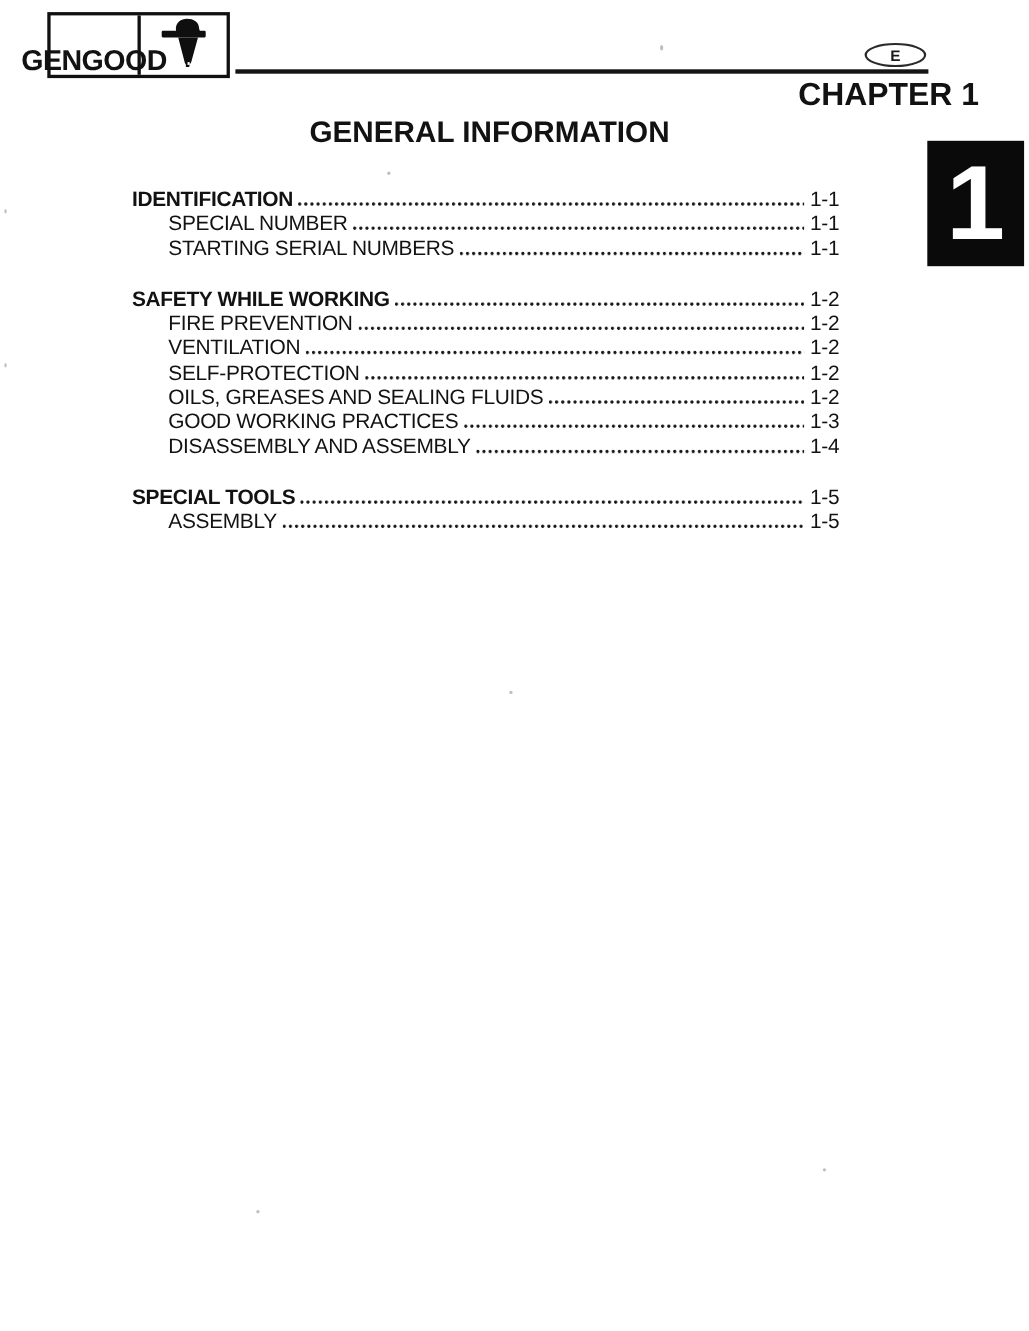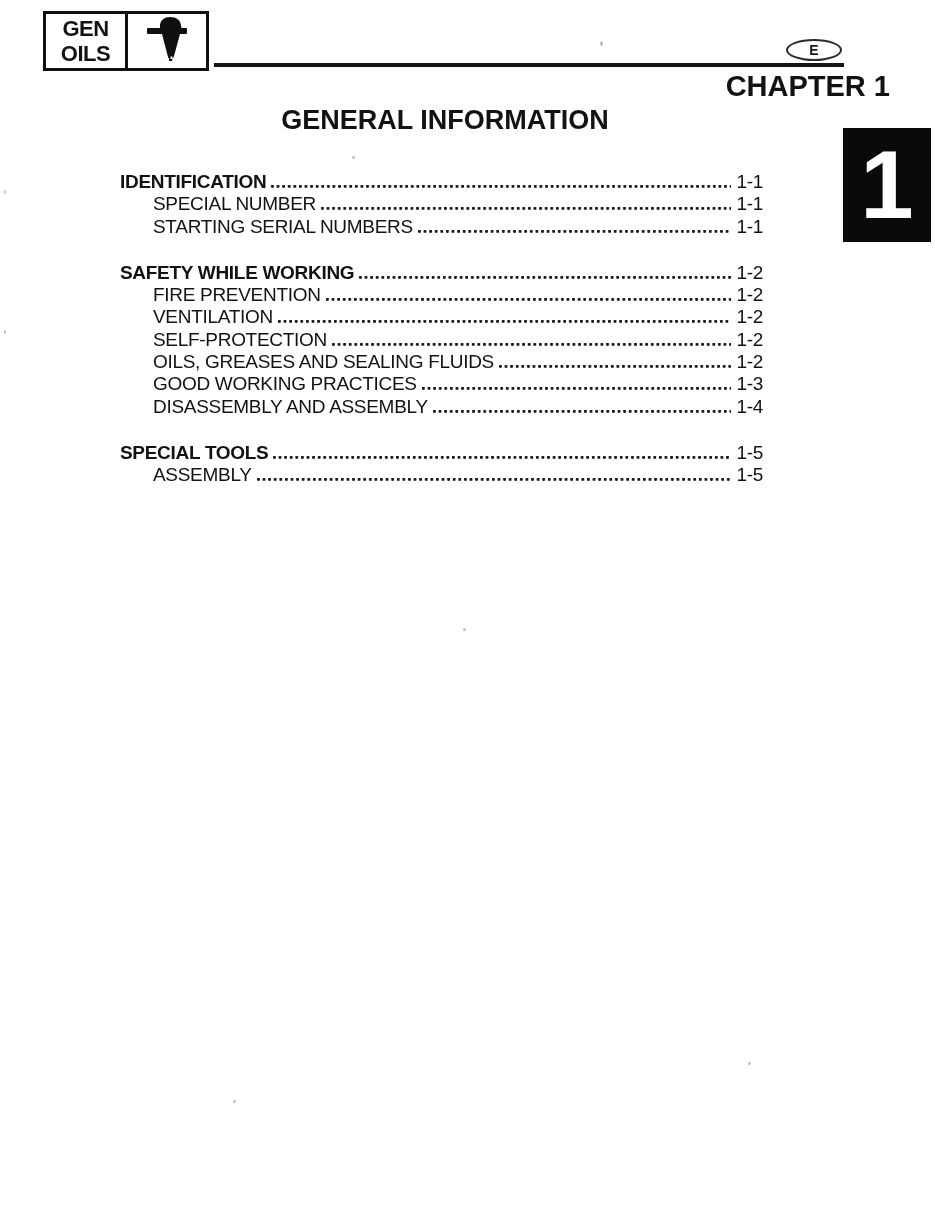--- a/index.html
+++ b/index.html
@@ -16,23 +16,23 @@
   .gen-info-box {
     position: absolute; left: 43px; top: 11px;
     width: 160px; height: 54px;
     border: 3px solid #101010;
     display: flex;
     background: #fff;
   }
   .gen-info-text {
     width: 79px;
     border-right: 3px solid #101010;
-    display: flex; flex-direction: column;
-    align-items: center; justify-content: center;
-    font-weight: bold; font-size: 22px; line-height: 25px;
+    display: flex; flex-direction: row;
+    align-items: flex-end; justify-content: center;
+    font-weight: bold; font-size: 26px; line-height: 25px;
     letter-spacing: -0.5px;
   }
   .gen-info-iconcell {
     flex: 1;
     display: flex; align-items: center; justify-content: center;
   }
 
   
   .lang-oval {
     position: absolute; left: 786px; top: 39px;
@@ -109,21 +109,21 @@
   }
 </style>
 </head>
 <body>
 
 <div class="page">
 
   <div class="gen-info-box">
     <div class="gen-info-text">
       <span>GEN</span>
-      <span>OILS</span>
+      <span>GOOD</span>
     </div>
     <div class="gen-info-iconcell">
       <span>
         <svg width="54" height="46" viewBox="0 0 54 46" aria-hidden="true">
           <g fill="#0f0f0f">
             <path d="M20 12 C19 4, 25 1, 30 1 C36 1, 41 4, 41 10 L42 13 L20 13 Z"></path>
             <rect x="7" y="12" width="40" height="6" rx="1"></rect>
             <path d="M22 18 L40 18 L34 40 C33 44, 29 44, 28 41 Z"></path>
             <path d="M29 40 L33 40 L32 45 L29 45 Z"></path>
           </g>

